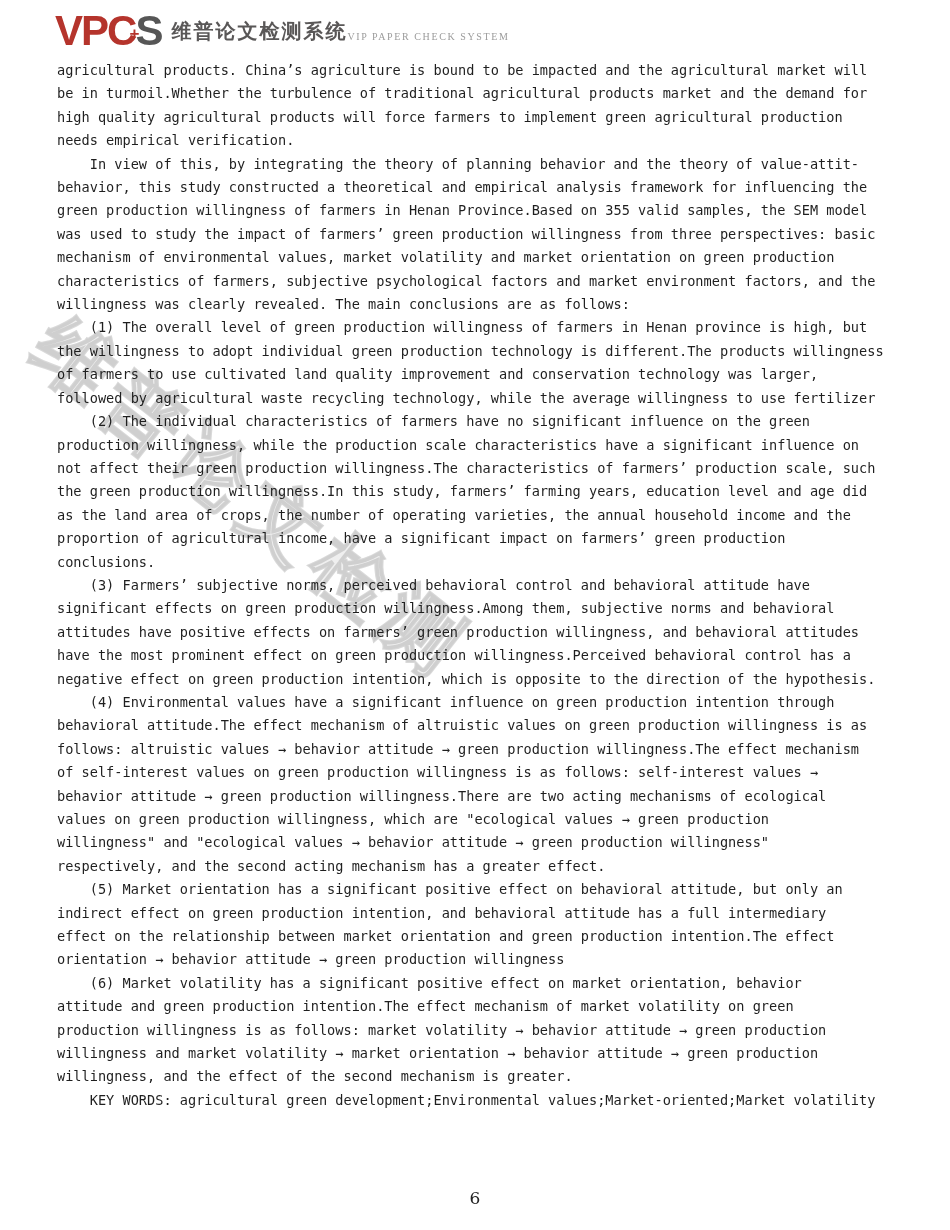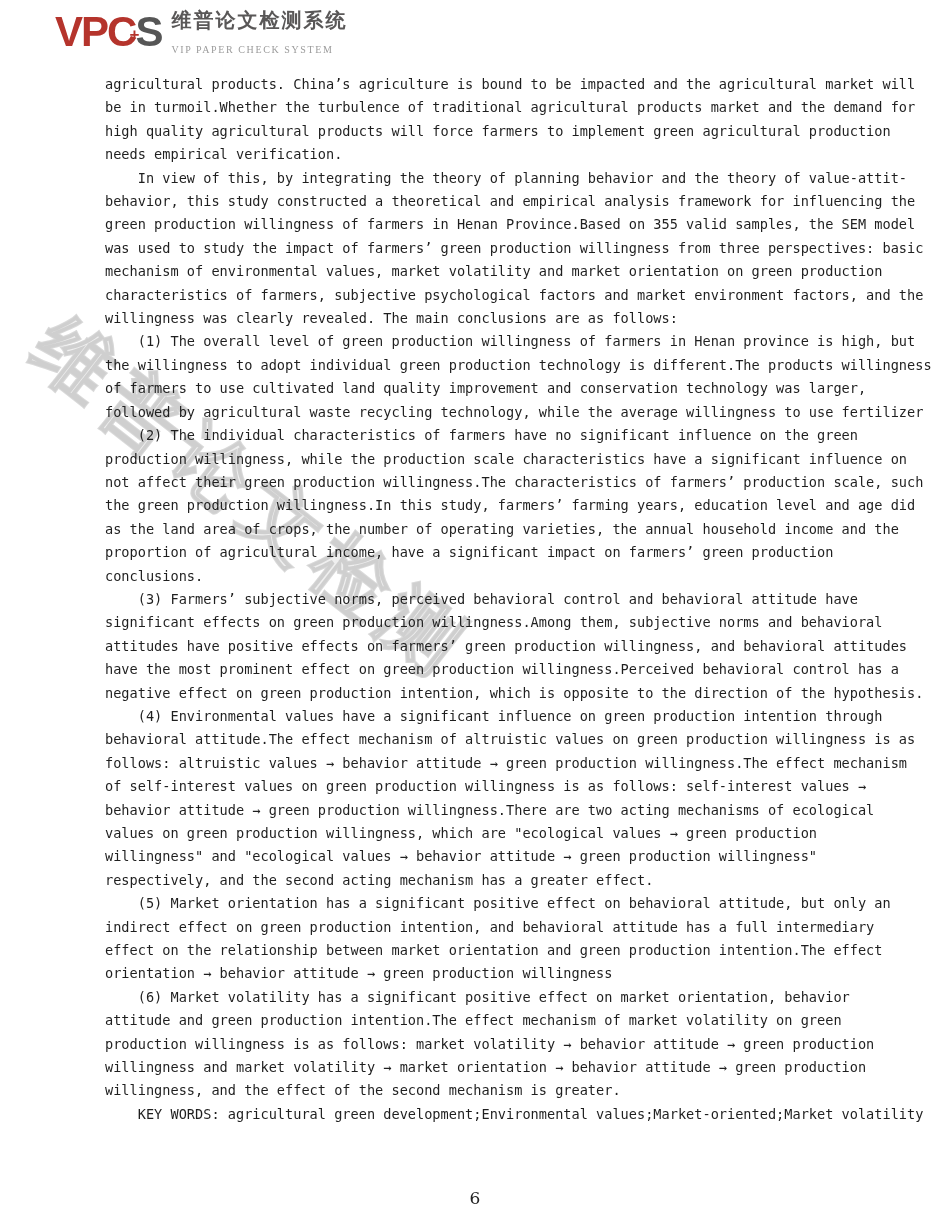--- a/index.html
+++ b/index.html
@@ -34,21 +34,21 @@
   .lc { position: relative; }
   .lc .plus {
     position: absolute;
     right: -4px;
     top: 17px;
     font-size: 17px;
     line-height: 17px;
     letter-spacing: 0;
     color: #b5342c;
   }
-  .logo-names { display: flex; flex-direction: column; justify-content: center; }
+  .logo-names { display: flex; justify-content: center; }
   .logo-cn {
     font-family: "DejaVu Sans", sans-serif;
     font-size: 20px;
     font-weight: 700;
     color: #595757;
     letter-spacing: 2px;
     line-height: 24px;
   }
   .logo-en {
     font-family: Liberation Serif, serif;
@@ -73,27 +73,26 @@
     color: rgba(180,180,180,0.22);
     -webkit-text-stroke: 2px rgba(160,160,160,0.40);
     pointer-events: none;
     z-index: 1;
   }
 
   
   .doc-body {
     position: absolute;
     left: 57px;
-    top: 73px;
+    top: 59px;
     width: 840px;
     font-size: 13.6px;
     line-height: 23.4px;
     color: #1f1f1f;
     z-index: 2;
-    margin-left: 48px;
   }
   .text-line { white-space: pre; }
 
   
   .page-number {
     position: absolute;
     left: 0;
     right: 0;
     bottom: 22px;
     text-align: center;

